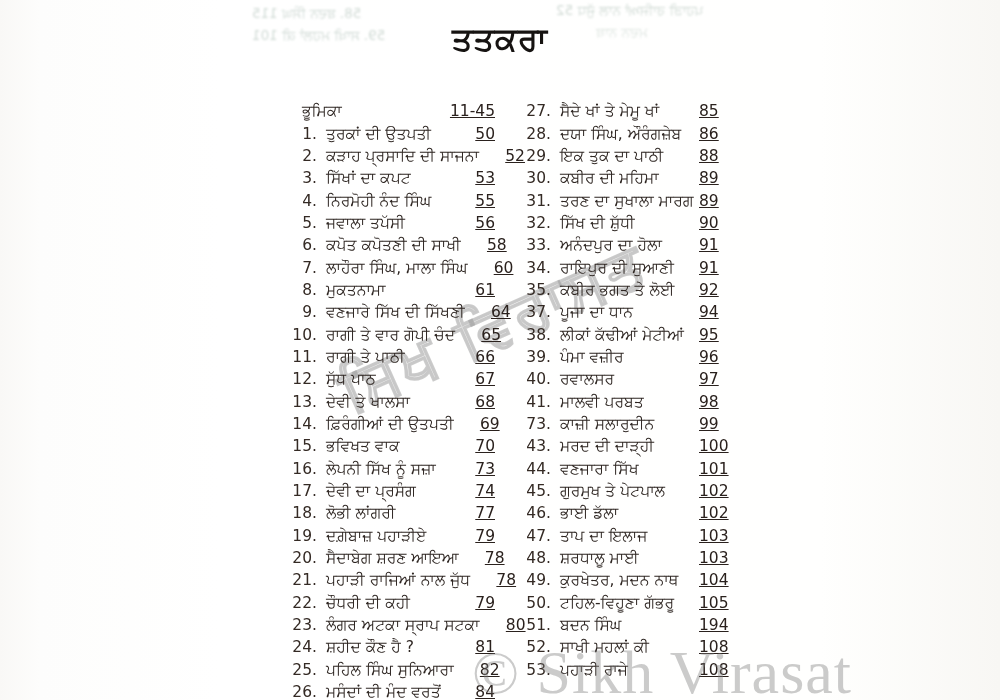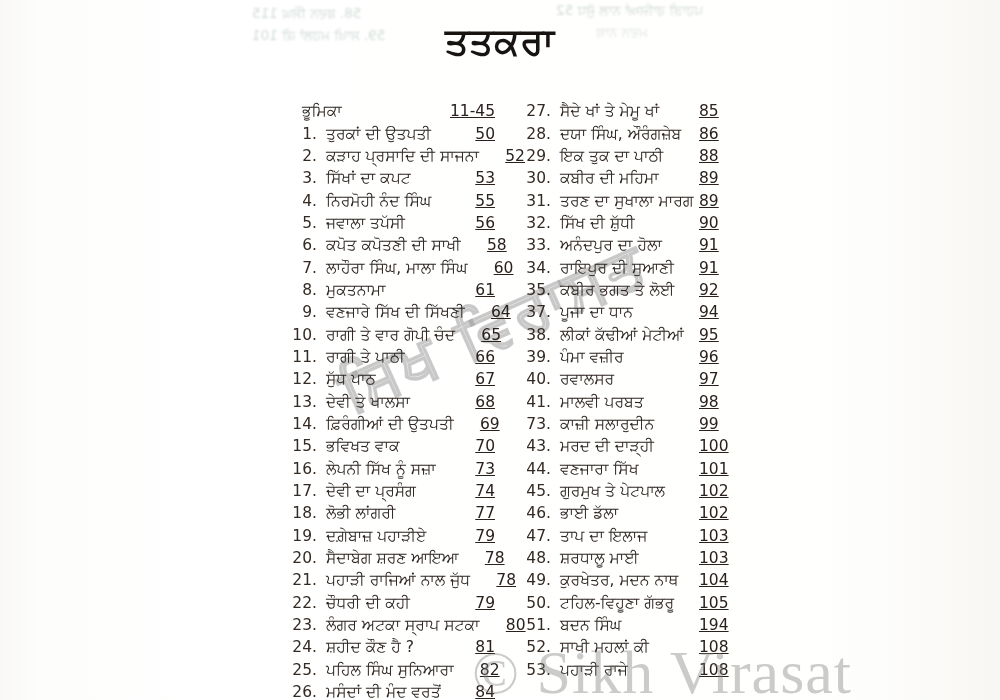--- a/index.html
+++ b/index.html
@@ -10,21 +10,21 @@
   }
   .page{
     position:relative;width:1000px;height:700px;
     background:
       linear-gradient(90deg,#f9f8f6 0px,#fdfdfc 40px,#ffffff 220px,#fffffe 820px,#f8f7f4 1000px),
       #ffffff;
   }
   .page-title{
     position:absolute;top:20px;left:0;right:0;
     text-align:center;
-    font-size:37px;font-weight:bold;color:#161311;
+    font-size:32px;font-weight:bold;color:#161311;
     letter-spacing:1px;z-index:2;
   }
   
   .col{position:absolute;top:84px;z-index:2;margin-top:16px;}
   .col-left{left:283px;width:212px;}
   .col-right{left:517px;width:220px;}
   .row{
     display:flex;align-items:center;height:22.35px;
     font-size:15.5px;color:#2e2622;white-space:nowrap;
   }

